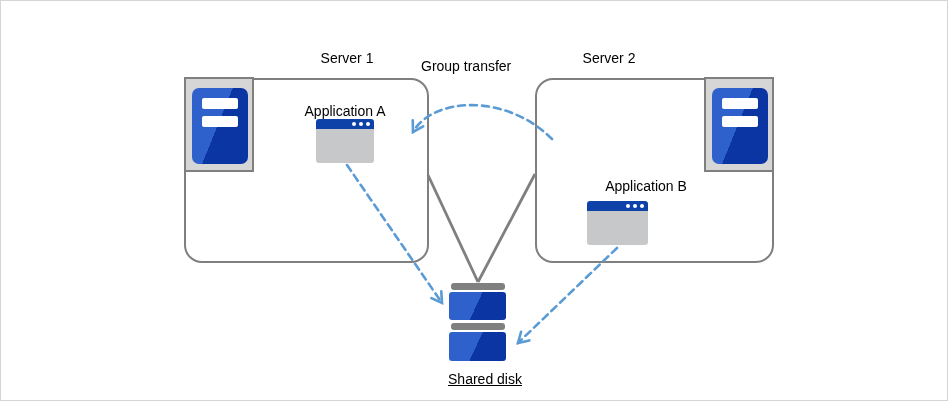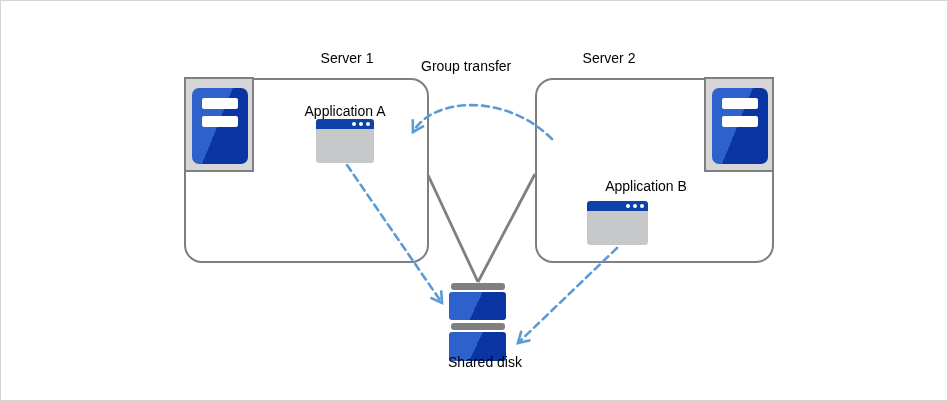--- a/index.html
+++ b/index.html
@@ -146,14 +146,14 @@
     <path class="dash-arrow" d="M551,138 C505,92 432,96 412,131" marker-end="url(#openArrow)"></path>
     <path class="dash-arrow" d="M346,164 L441,302" marker-end="url(#openArrow)"></path>
     <path class="dash-arrow" d="M616,247 L517,342" marker-end="url(#openArrow)"></path>
   </svg>
 
   <div class="label" style="left:346px;top:44px;">Server 1</div>
   <div class="label" style="left:608px;top:44px;">Server 2</div>
   <div class="label" style="left:344px;top:89px;margin-top:8px;">Application A</div>
   <div class="label" style="left:617px;top:172px;margin-left:28px;">Application B</div>
   <div class="label wrap" style="left:480px;top:52px;width:120px;">Group transfer</div>
-  <div class="label" style="left:484px;top:348px;">Shared disk</div>
+  <div class="label" style="left:484px;top:365px;text-decoration:underline;">Shared disk</div>
 </div>
 
 </body></html>

